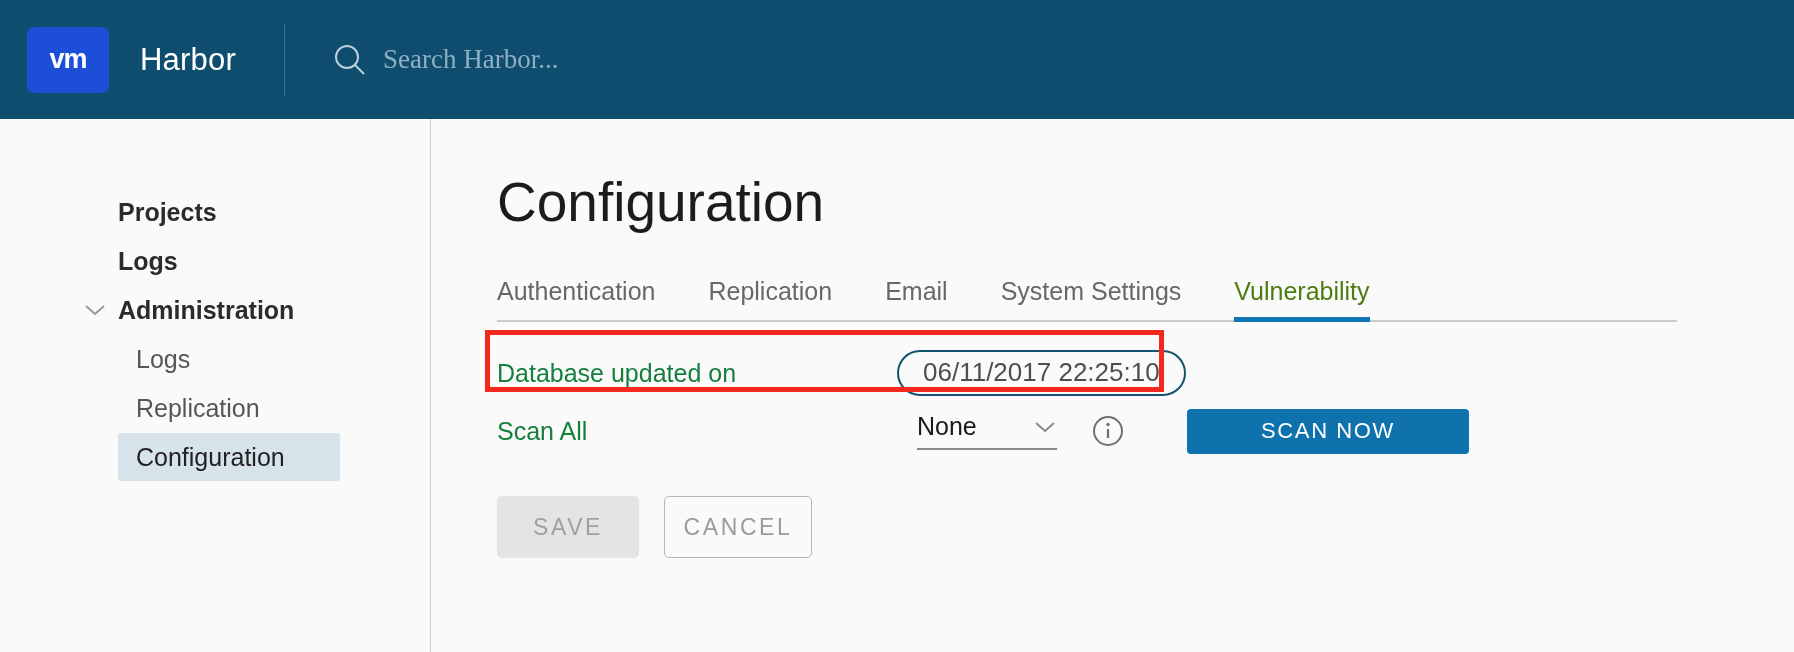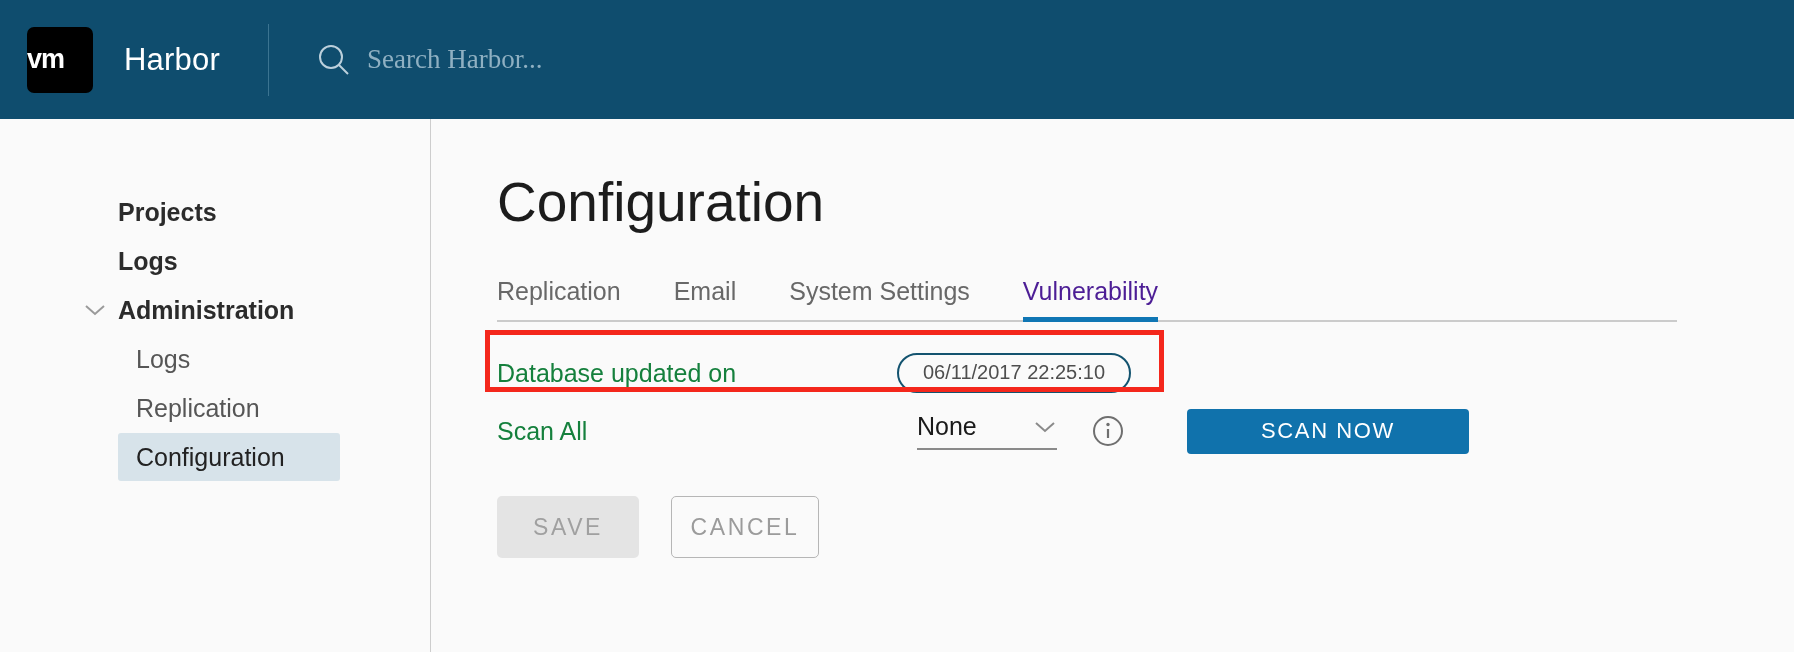--- a/index.html
+++ b/index.html
@@ -20,26 +20,27 @@
   .header {
     height: 119px;
     background: #0f4d6e;
     display: flex;
     align-items: center;
     box-sizing: border-box;
     padding-left: 27px;
     position: relative;
   }
   .logo-box {
-    width: 66px;
+    width: 82px;
     height: 66px;
-    background: #000000;
+    background: #1d4ed8;
     border-radius: 7px;
     display: flex;
     align-items: center;
+    justify-content: center;
     flex: none;
   }
   .logo-text {
     color: #ffffff;
     font-size: 27px;
     font-weight: bold;
     letter-spacing: -1px;
     line-height: 1;
   }
   .brand-title {
@@ -163,21 +164,21 @@
   .tab {
     font-size: 25px;
     color: #686868;
     padding: 0 0 14px 0;
     margin-right: 53px;
     position: relative;
     cursor: pointer;
     white-space: nowrap;
   }
   .tab.active {
-    color: #4c1d95;
+    color: #4d7c0f;
   }
   .tab.active::after {
     content: "";
     position: absolute;
     left: 0;
     right: 0;
     bottom: -2px;
     height: 5px;
     background: #0f76b4;
   }
@@ -195,21 +196,21 @@
   .row-label {
     font-size: 25px;
     color: #15803d;
     width: 400px;
     flex: none;
   }
   .db-badge {
     border: 2px solid #13536f;
     border-radius: 30px;
     padding: 7px 24px 9px;
-    font-size: 20px;
+    font-size: 26px;
     color: #4e4e4e;
     background: #fafafa;
     line-height: 1;
   }
   .highlight-box {
     position: absolute;
     left: -12px;
     top: 8px;
     width: 679px;
     height: 62px;
@@ -273,21 +274,21 @@
   }
   .btn-cancel {
     background: #fafafa;
     color: #9b9b9b;
     border: 1.5px solid #b6b6b6;
     border-radius: 5px;
     width: 148px;
     height: 62px;
     font-size: 23px;
     letter-spacing: 2.6px;
-    margin-left: 32px;
+    margin-left: 25px;
     font-family: "Liberation Sans", sans-serif;
     cursor: pointer;
   }
 </style>
 </head>
 <body>
 
 <div class="header">
   <div class="logo-box">
     <span class="logo-text">vm</span>
@@ -339,20 +340,21 @@
       <span class="label">Configuration</span>
     </div>
 
   </div>
 
   <div class="main">
 
     <h1 class="page-title">Configuration</h1>
 
     <div class="tabs">
+      <div class="tab">Authentication</div>
       <div class="tab">Replication</div>
       <div class="tab">Email</div>
       <div class="tab">System Settings</div>
       <div class="tab active">Vulnerability</div>
     </div>
 
     <div class="form-area">
 
       <div class="highlight-box"></div>
 

